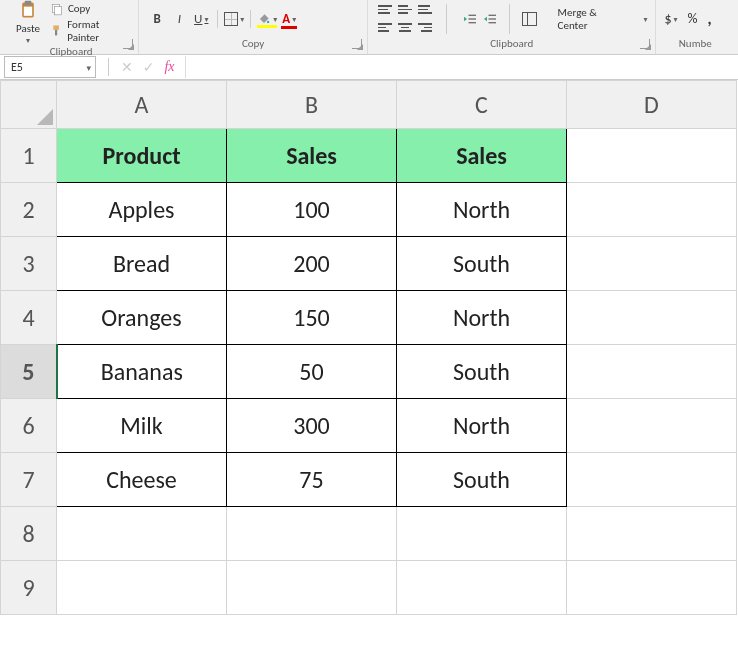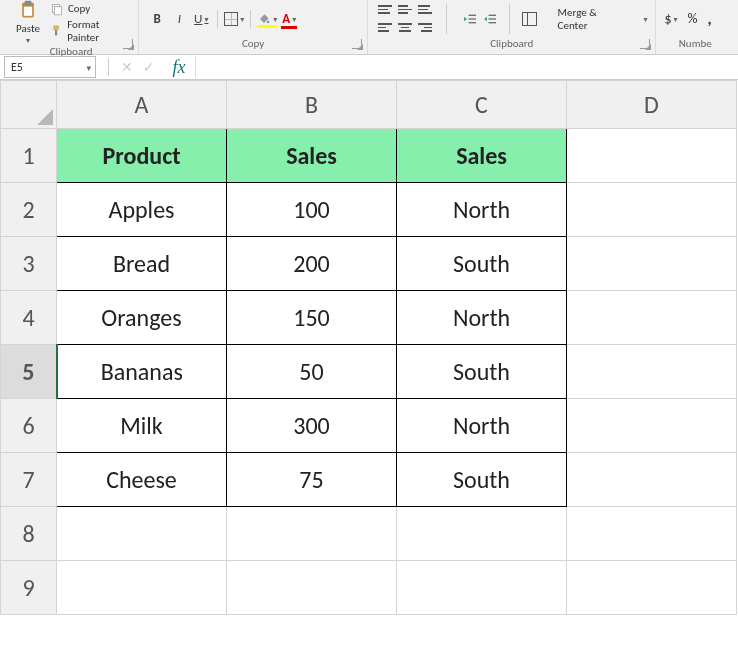--- a/index.html
+++ b/index.html
@@ -130,21 +130,21 @@
       align-items:center;
       padding: 0 6px;
       font-size: 12px;
       color:#333;
       background:#fff;
       position:relative;
     }
     .name-box .dd { position:absolute; right:4px; font-size:9px; color:#666; }
     .fx-divider { width:1px; height:18px; background:#ccc; margin:0 8px; }
     .fx-btns { display:flex; align-items:center; gap:10px; color:#bbb; font-size:14px; padding:0 4px; }
-    .fx-label { font-style:italic; font-family: "Cambria Math", serif; color:#0f766e; font-size:18px; margin-left:8px; }
+    .fx-label { font-style:italic; font-family: "Cambria Math", serif; color:#ec4899; font-size:14px; margin-left:0; }
     .formula-input { flex:1; height:22px; border:none; outline:none; padding:0 6px; font-size:12px; border-left:1px solid #ddd; margin-left:6px; }
 
     
     .grid-wrap { position:relative; }
     table.grid { border-collapse: collapse; table-layout: fixed; }
     .grid th, .grid td { border: 1px solid #d4d4d4; }
 
     .corner-cell {
       width: 56px; height: 28px;
       background:#f0f0f0;

